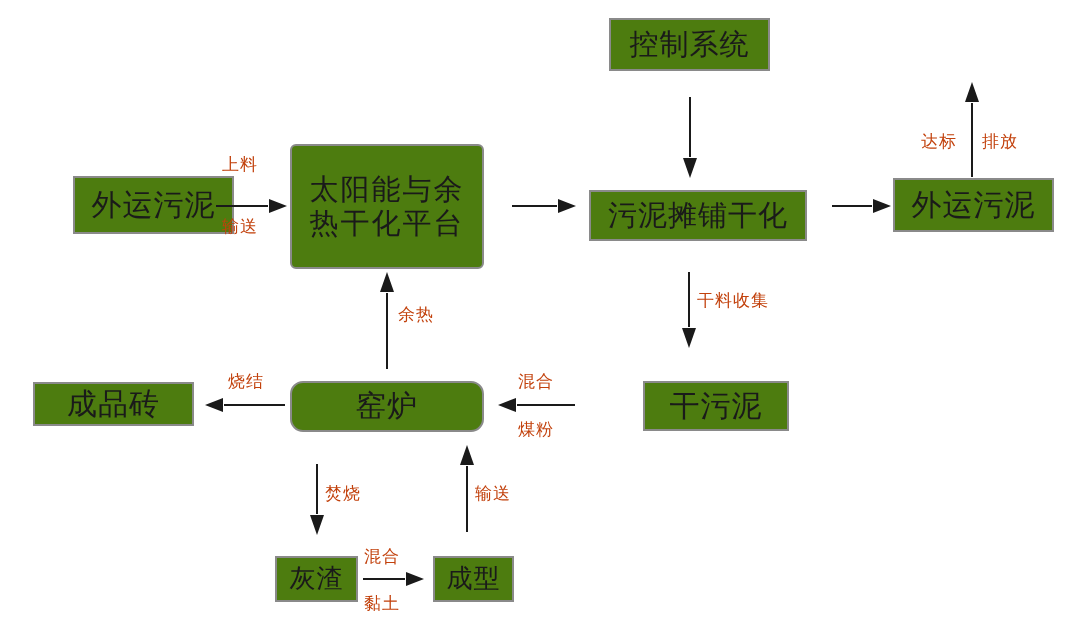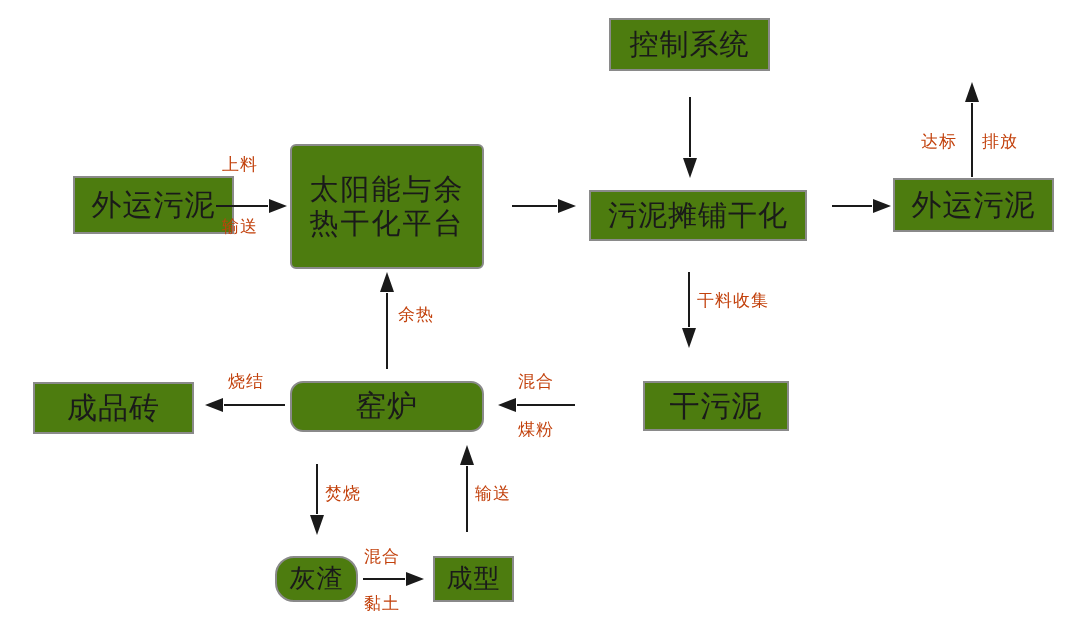--- a/index.html
+++ b/index.html
@@ -148,28 +148,28 @@
   <div class="node big" style="left:290px; top:381px; width:194px; height:51px;border-radius:13px;">
     <span>窑炉</span>
   </div>
 
   <div class="v-arrow up" style="left:386px; top:293px; height:76px;"></div>
   <div class="edge-label" style="left:398px; top:303px;">余热</div>
 
   <div class="edge-label" style="left:228px; top:370px;">烧结</div>
   <div class="h-arrow left" style="left:224px; top:404px; width:61px;"></div>
 
-  <div class="node big" style="left:33px; top:382px; width:161px; height:52px;">
+  <div class="node big" style="left:33px; top:382px; width:161px; height:44px;">
     <span>成品砖</span>
   </div>
 
   <div class="v-arrow down" style="left:316px; top:464px; height:50px;"></div>
   <div class="edge-label" style="left:325px; top:482px;">焚烧</div>
 
-  <div class="node small" style="left:275px; top:556px; width:83px; height:46px;border-radius:19px;">
+  <div class="node small" style="left:275px; top:556px; width:83px; height:46px;">
     <span>灰渣</span>
   </div>
 
   <div class="v-arrow up" style="left:466px; top:466px; height:66px;"></div>
   <div class="edge-label" style="left:475px; top:482px;">输送</div>
 
   <div class="node small" style="left:425px; top:556px; width:81px; height:46px;margin-left:8px;">
     <span>成型</span>
   </div>
 

